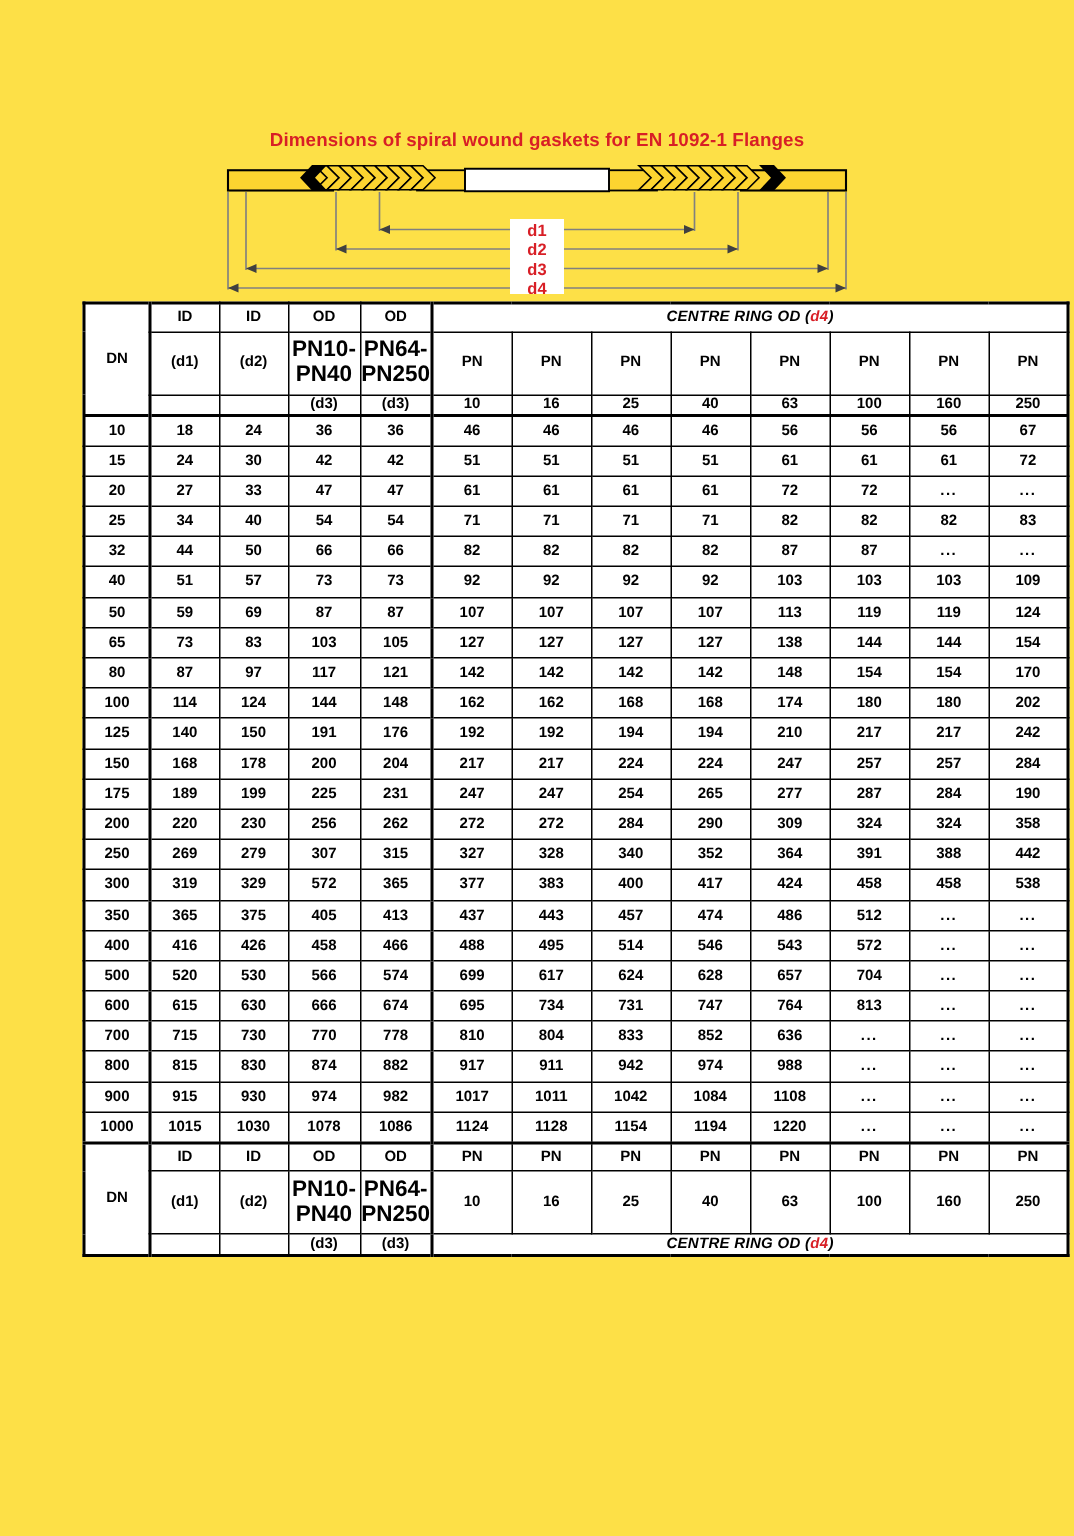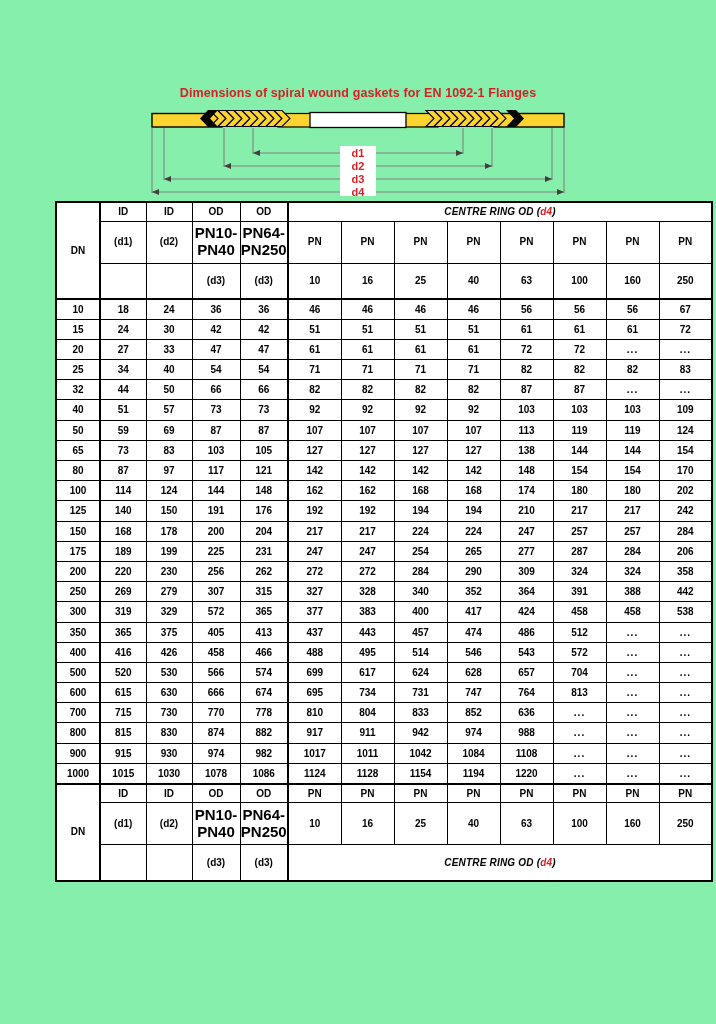--- a/index.html
+++ b/index.html
@@ -6,21 +6,21 @@
   * { box-sizing: border-box; }
   html, body {
     margin: 0; padding: 0;
     background: #ffffff;
     width: 716px; height: 1024px;
     font-family: "Liberation Sans", sans-serif;
   }
   #page {
     position: relative;
     width: 716px; height: 1024px;
-    background: #86efac;
+    background: #fde047;
     overflow: hidden;
     padding-left: 16px;
   }
 
   
   #title {
     position: absolute;
     left: 0; top: 86px;
     width: 716px;
     text-align: center;
@@ -65,21 +65,21 @@
   
   table.gk { border: 2px solid #000; }
 
   .c-dn   { width: 44px; }
   .c-id   { width: 46px; }
   .c-od   { width: 48px; }
   .c-pn   { width: 53px; }
 
   .hrow-top td { height: 19px; }
   .hrow-mid td { height: 42px; }
-  .hrow-bot td { height: 36px; }
+  .hrow-bot td { height: 14px; }
   .drow td     { height: 20.2px; }
 
   .red { color: #d81f26; }
   .sub { display: block; font-size: 15px; }
   .tight { font-size: 9.3px; line-height: 1.08; }
   .centre { font-size: 10px; letter-spacing: 0.2px; font-style: italic; }
   .ell { letter-spacing: 1px; }
 
   .thickright { border-right: 2px solid #000 !important; }
   .thickbottom { border-bottom: 2px solid #000 !important; }
@@ -432,21 +432,21 @@
             <td>199</td>
             <td>225</td>
             <td class="thickright">231</td>
             <td>247</td>
             <td>247</td>
             <td>254</td>
             <td>265</td>
             <td>277</td>
             <td>287</td>
             <td>284</td>
-            <td>206</td>
+            <td>190</td>
           </tr>
           <tr class="drow">
             <td class="thickright">200</td>
             <td>220</td>
             <td>230</td>
             <td>256</td>
             <td class="thickright">262</td>
             <td>272</td>
             <td>272</td>
             <td>284</td>

